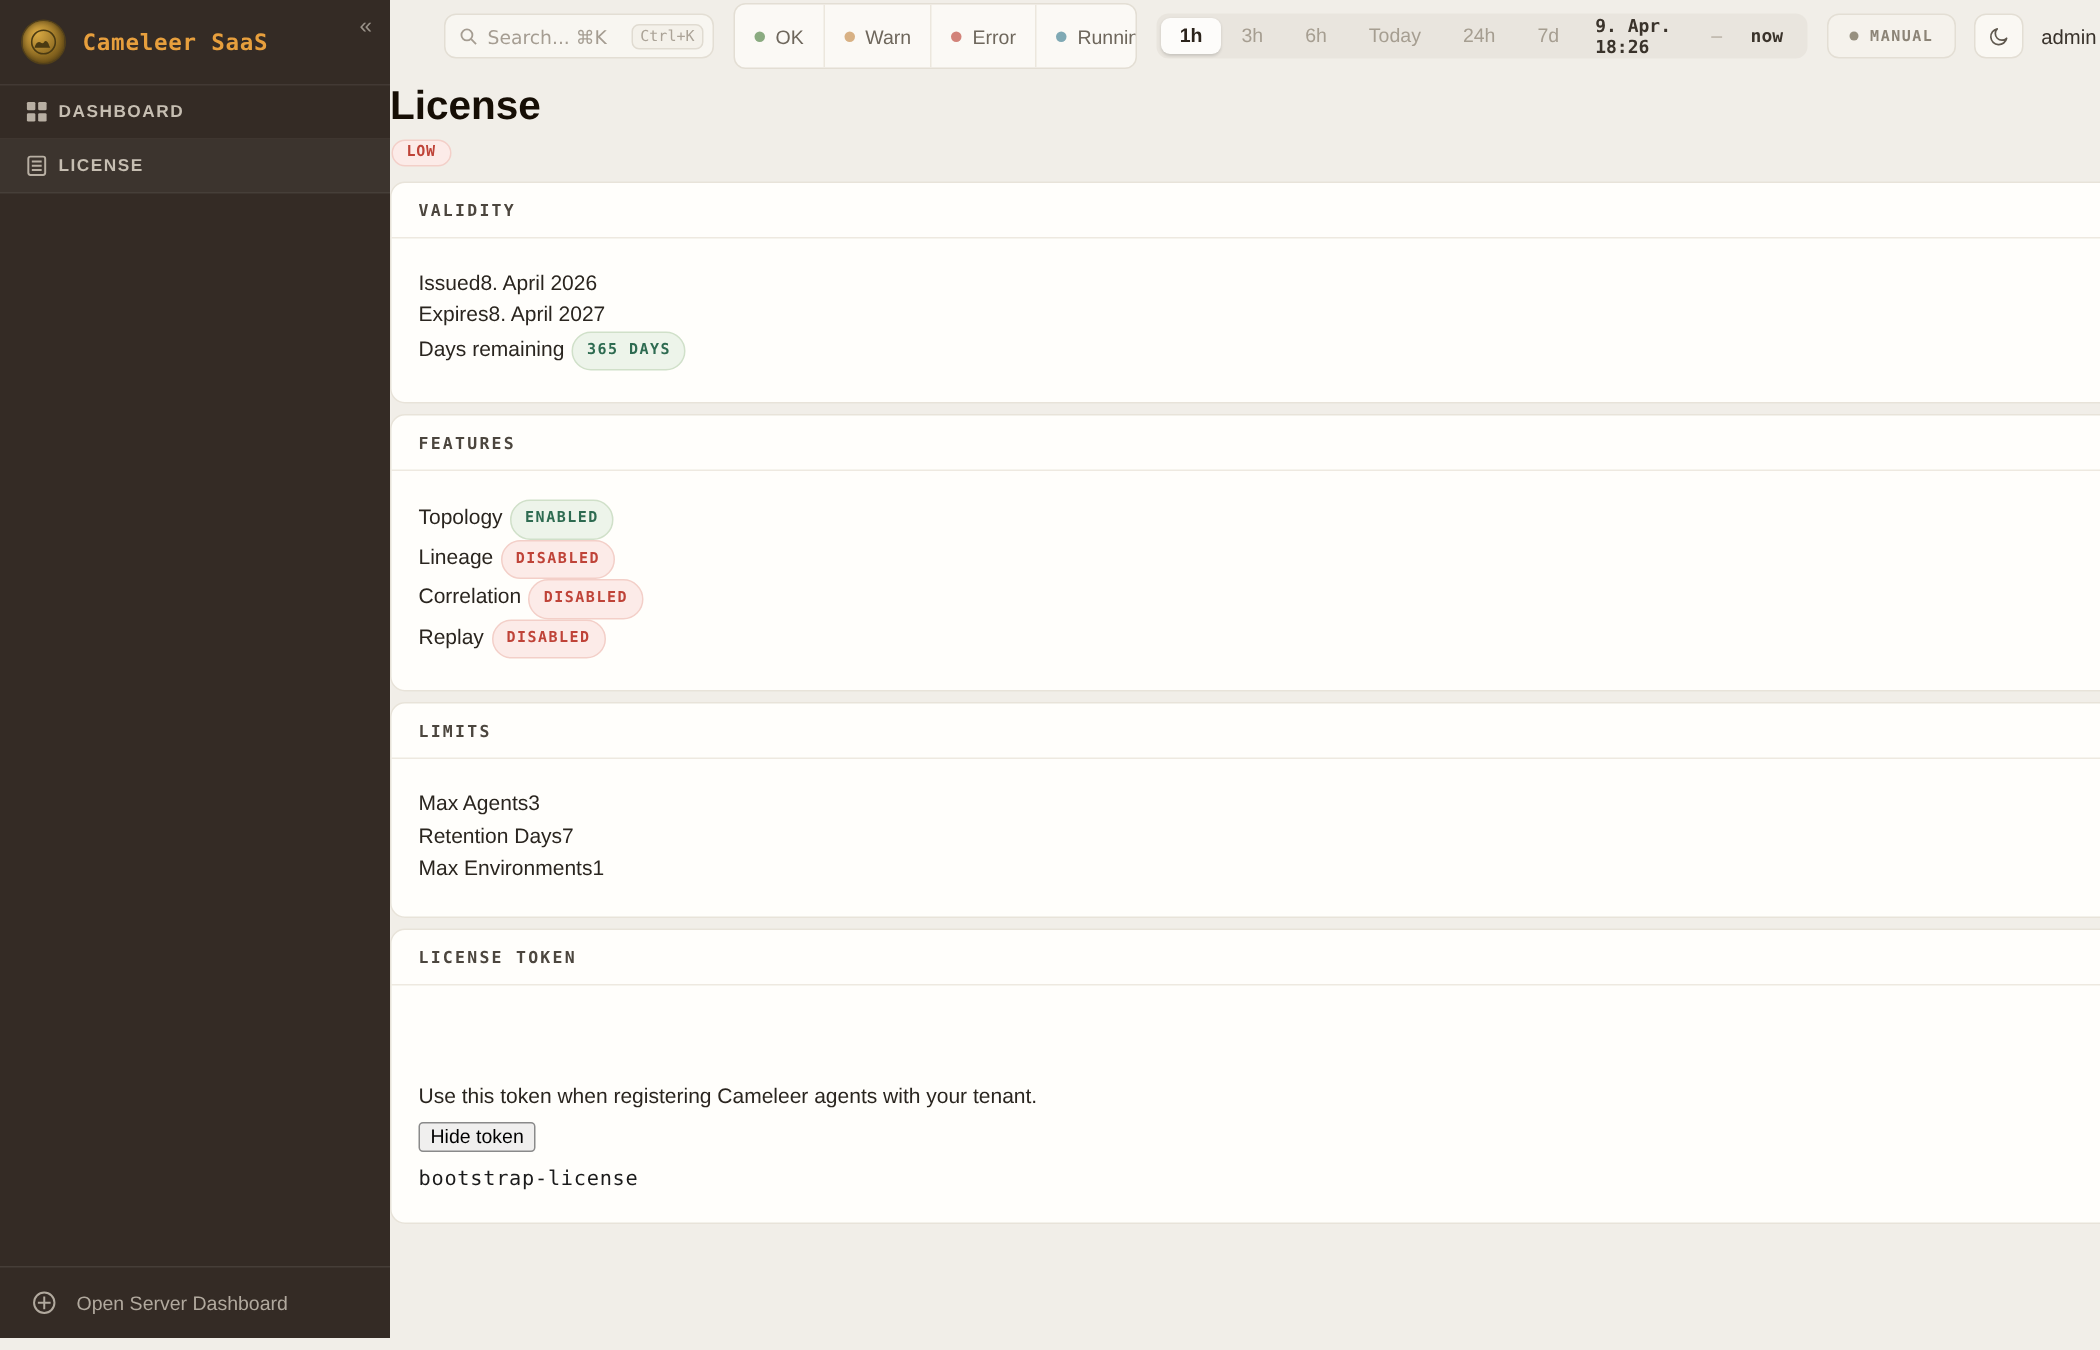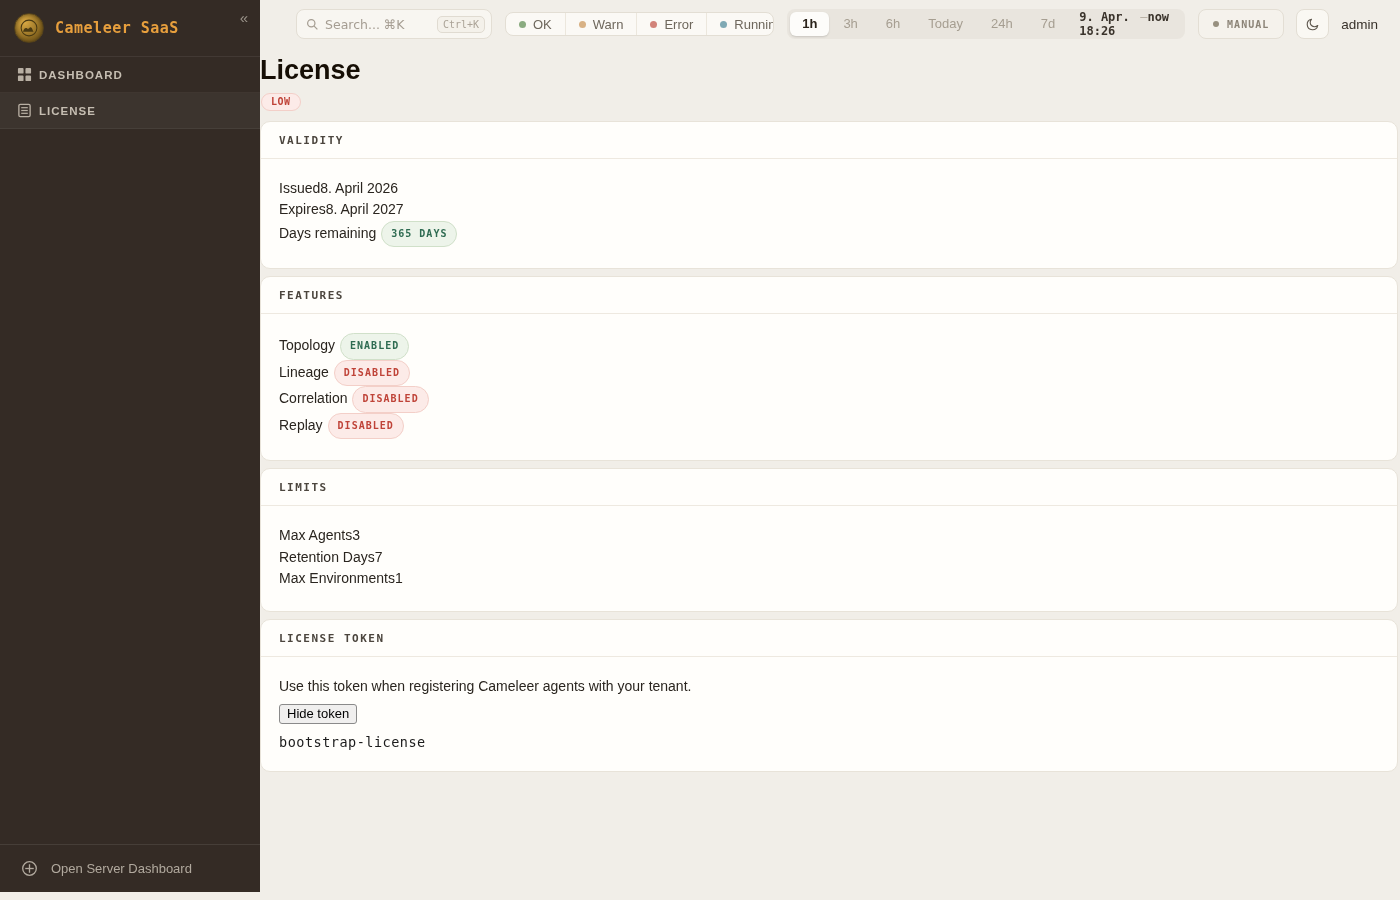--- a/index.html
+++ b/index.html
@@ -59,37 +59,37 @@
   .side-footer svg { width:17px; height:17px; }
 
   
   .main { flex:1; display:flex; flex-direction:column; }
 
   .topbar {
     height:48px; display:flex; align-items:center;
     padding:0 22px 0 36px; gap:13px; flex:none;
   }
   .search-box {
-    width:196px; height:30px; background:#f8f6f1;
+    width:180px; height:30px; background:#f8f6f1;
     border:1px solid #e3ded4; border-radius:8px;
     display:flex; align-items:center; padding:0 6px 0 9px; gap:6px;
   }
   .search-box svg { width:13px; height:13px; flex:none; }
   .search-box input {
     border:none; outline:none; background:transparent; flex:1; min-width:0;
     font-family:"DejaVu Sans", sans-serif; font-size:12.5px; color:#3a332b;
   }
   .search-box input::placeholder { color:#a59d92; }
   .kbd-chip {
     font-family:"DejaVu Sans Mono", monospace; font-size:10px;
     color:#aba397; border:1px solid #e0dbd1; background:#f4f1ea;
     border-radius:5px; padding:2px 5px; flex:none;
   }
   .status-group {
-    height:24px; background:#fbf9f5; border:1px solid #e3ded4;
+    height:44px; background:#fbf9f5; border:1px solid #e3ded4;
     border-radius:8px; display:flex; align-items:stretch; overflow:hidden;
   }
   .status-item {
     display:flex; align-items:center; gap:7px; padding:0 13px;
     font-size:13px; color:#6e675c; cursor:pointer;
   }
   .status-item + .status-item { border-left:1px solid #ece7dd; }
   .dot { width:7px; height:7px; border-radius:50%; }
   .time-group {
     height:30px; background:#e9e5de; border-radius:8px;
@@ -97,21 +97,21 @@
   }
   .time-btn {
     height:24px; line-height:24px; padding:0 14px;
     font-size:13px; color:#a69e91; border-radius:6px; cursor:pointer;
   }
   .time-btn.active {
     background:#fdfcfa; color:#2b231b; font-weight:700;
     box-shadow:0 1px 2px rgba(0,0,0,.14); padding:0 12px;
   }
   .time-display {
-    display:flex; gap:0; padding:0 13px 0 10px;
+    display:flex; align-items:center; gap:19px; padding:0 13px 0 10px;
     font-family:"DejaVu Sans Mono", monospace; font-size:12px;
     color:#3a332b; font-weight:bold; cursor:pointer;
   }
   .time-sep { color:#b3ab9e; font-weight:normal; }
   .right-cluster { margin-left:auto; display:flex; align-items:center; gap:12px; }
   .manual-pill {
     height:30px; border:1px solid #e3ded4; background:#f5f2ec;
     border-radius:8px; display:flex; align-items:center; gap:8px;
     padding:0 14px; cursor:pointer;
     font-family:"DejaVu Sans Mono", monospace; font-size:10px;
@@ -150,21 +150,21 @@
   }
   .card-body { padding:19px 18px 21px; }
   .kv-row { font-size:14px; color:#2a251f; line-height:21.5px; }
   .badge {
     display:inline-block; vertical-align:1px;
     font-family:"DejaVu Sans Mono", monospace; font-size:10px; font-weight:bold;
     letter-spacing:1px; padding:1px 9px 2px; border-radius:999px; margin-left:5px;
   }
   .badge.green { background:#edf4ea; border:1px solid #d0e0c9; color:#2e6b51; }
   .badge.red   { background:#fcebe8; border:1px solid #f3cfc8; color:#bf4338; }
-  .token-desc { font-size:14px; line-height:20px; margin-bottom:8px; }
+  .token-desc { font-size:14px; line-height:20px; margin-bottom:8px;margin-top:44px; }
   .hide-btn {
     font-family:"Liberation Sans", sans-serif; font-size:13px; color:#000;
     background:#f0efee; border:1px solid #8a8a8a; border-radius:3px;
     padding:1px 7px 2px; cursor:pointer;
   }
   .token-code {
     font-family:"DejaVu Sans Mono", monospace; font-size:13.5px;
     color:#1b1b1b; margin-top:10px; letter-spacing:.5px;
   }
 </style>

